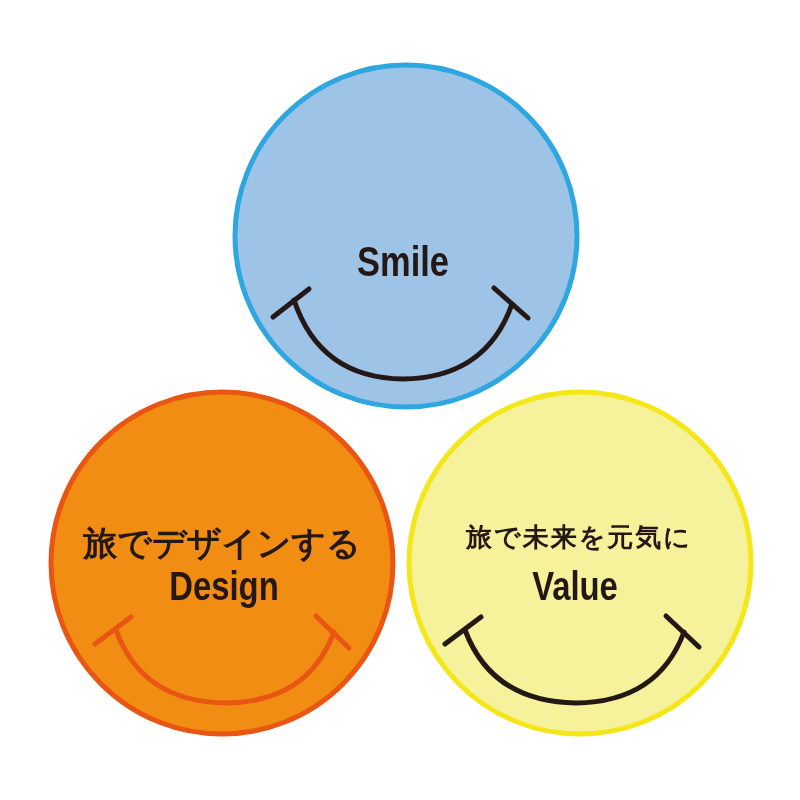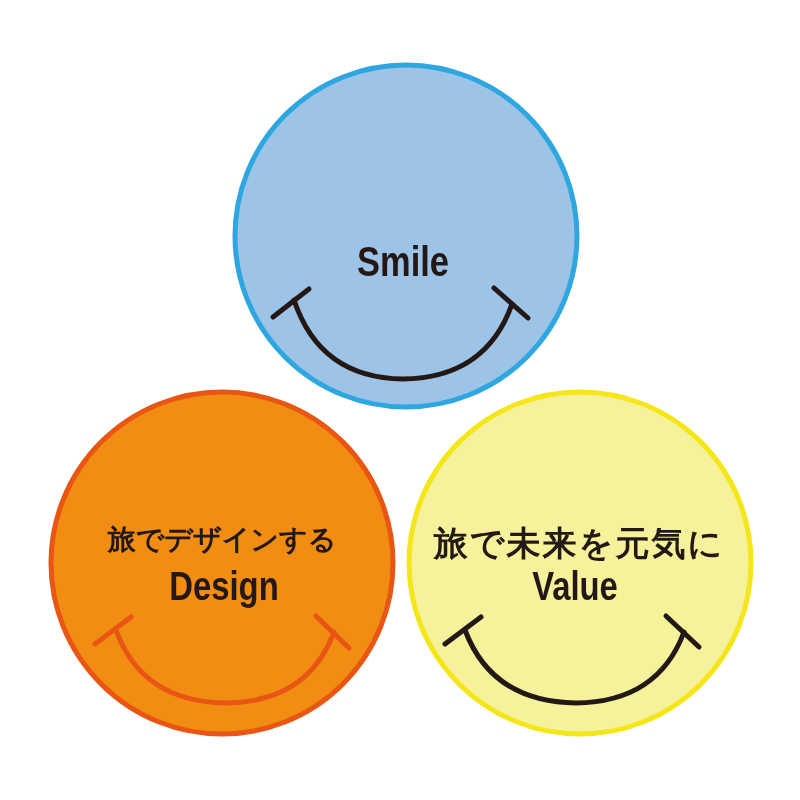--- a/index.html
+++ b/index.html
@@ -43,30 +43,30 @@
       left: 207px; top: 189px; width: 400px;
       font-size: 46px; letter-spacing: 2px;
     }
     .smile-en {
       left: 303px; top: 241px; width: 200px;
       font-size: 42px; transform: scaleX(0.82);
     }
     
     .design-jp {
       left: 22px; top: 526px; width: 400px;
-      font-size: 28px; letter-spacing: 0px;
+      font-size: 34px; letter-spacing: 0px;
     }
     .design-en {
       left: 124px; top: 566px; width: 200px;
       font-size: 40px; transform: scaleX(0.82);
     }
     
     .value-jp {
       left: 379px; top: 526px; width: 400px;
-      font-size: 34px; letter-spacing: 2px;
+      font-size: 26px; letter-spacing: 2px; font-family: Liberation Mono, monospace;
     }
     .value-en {
       left: 475px; top: 566px; width: 200px;
       font-size: 40px; transform: scaleX(0.82);
     }
   </style>
 </head>
 <body>
 
 <div class="canvas">

